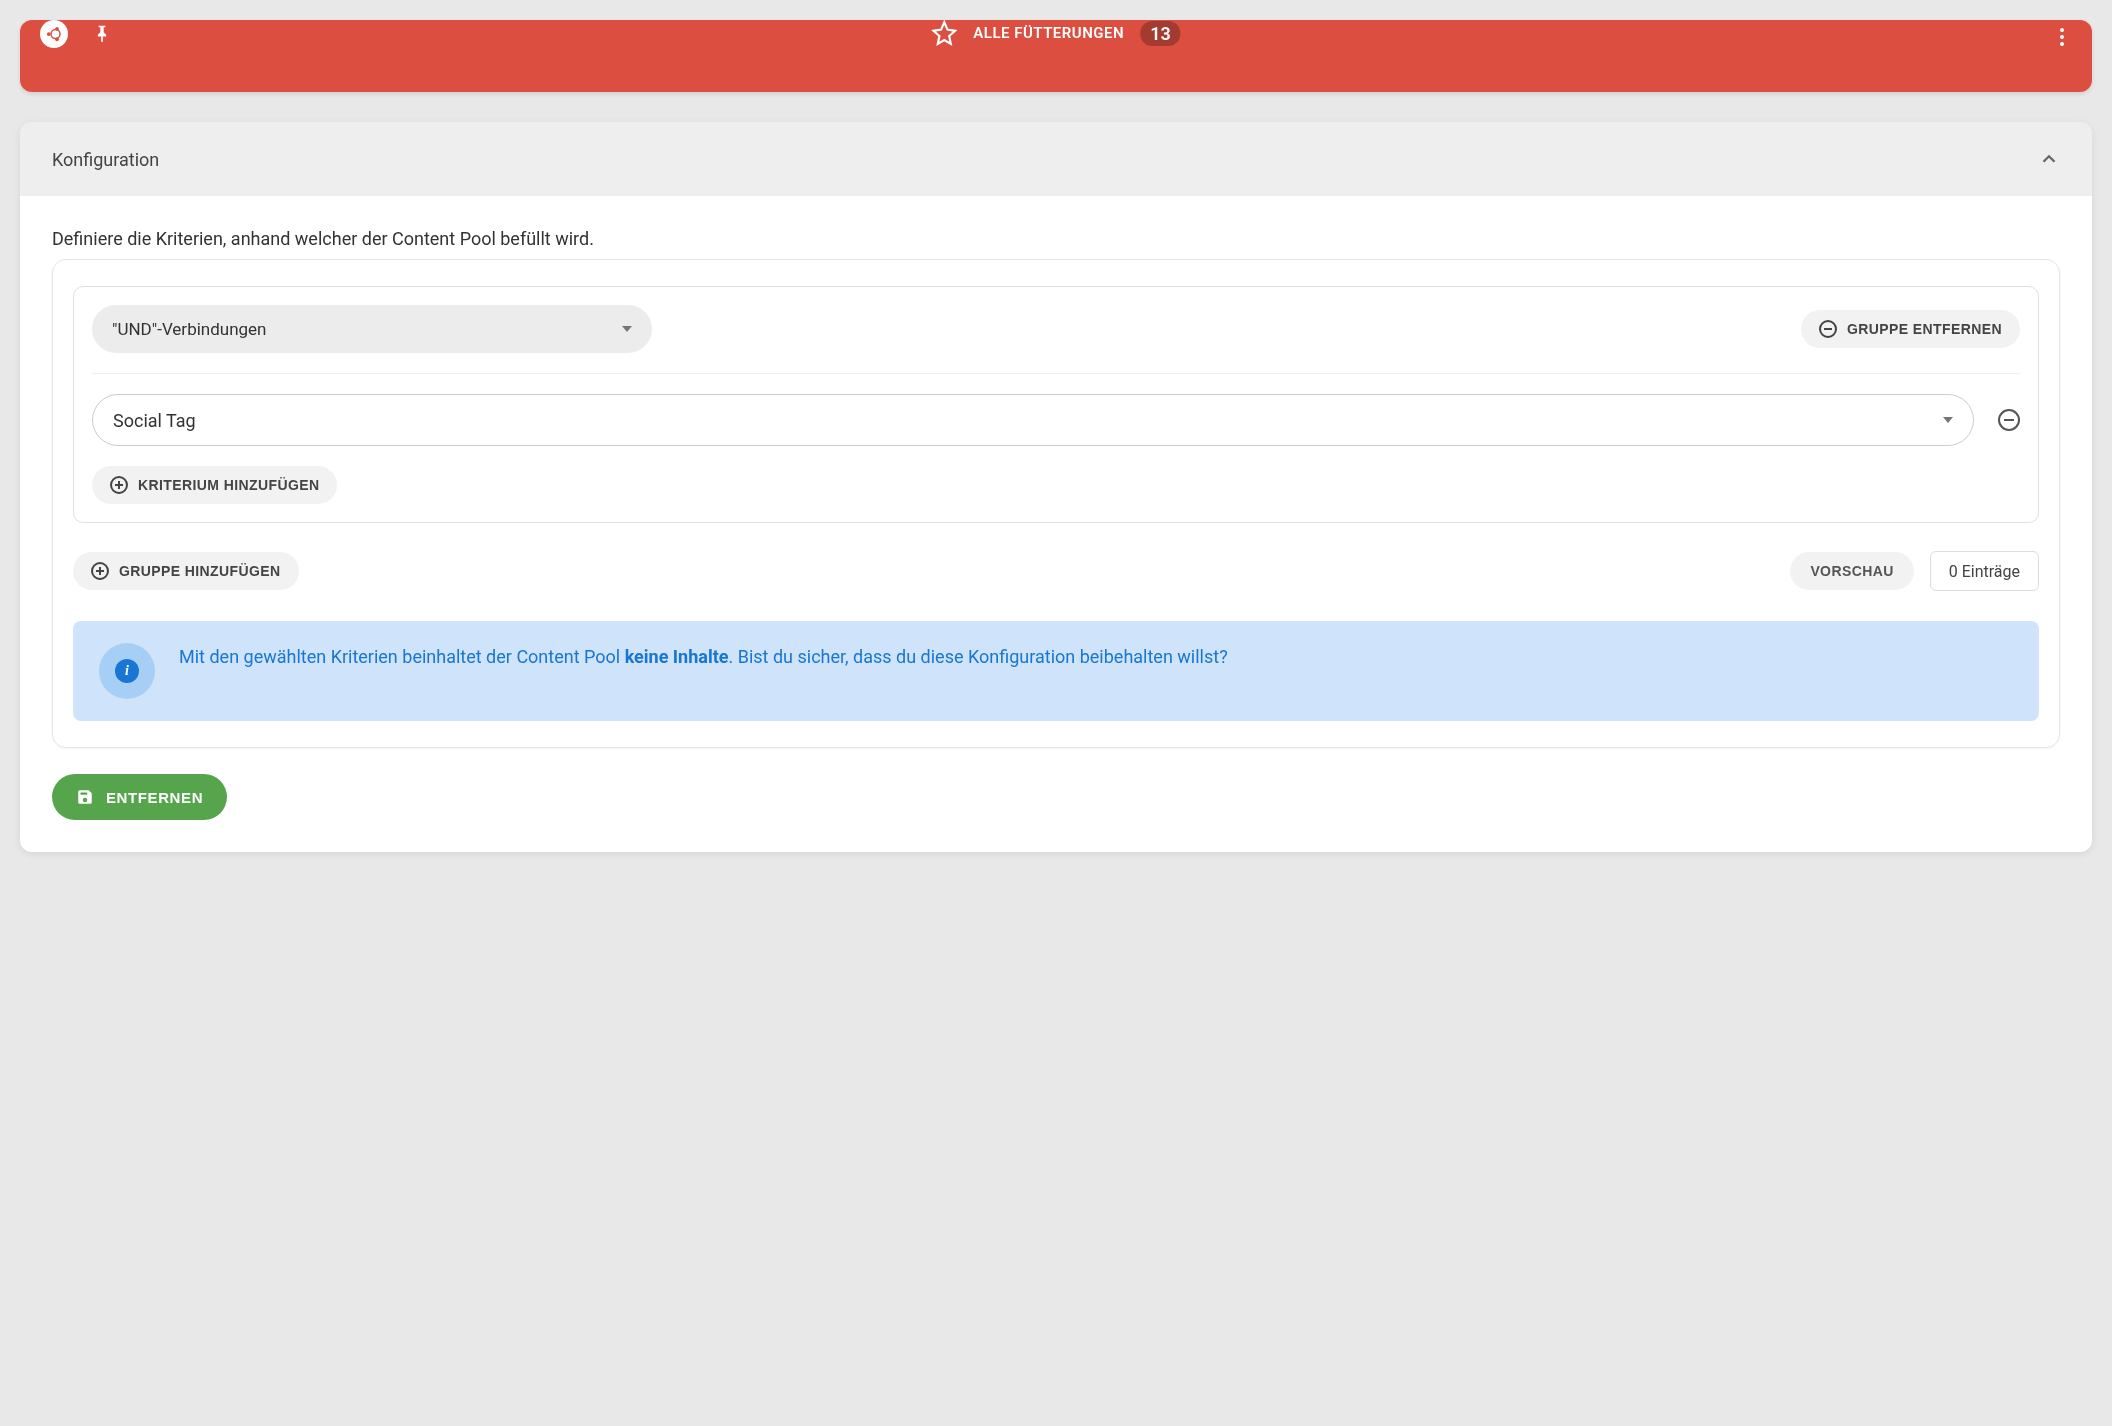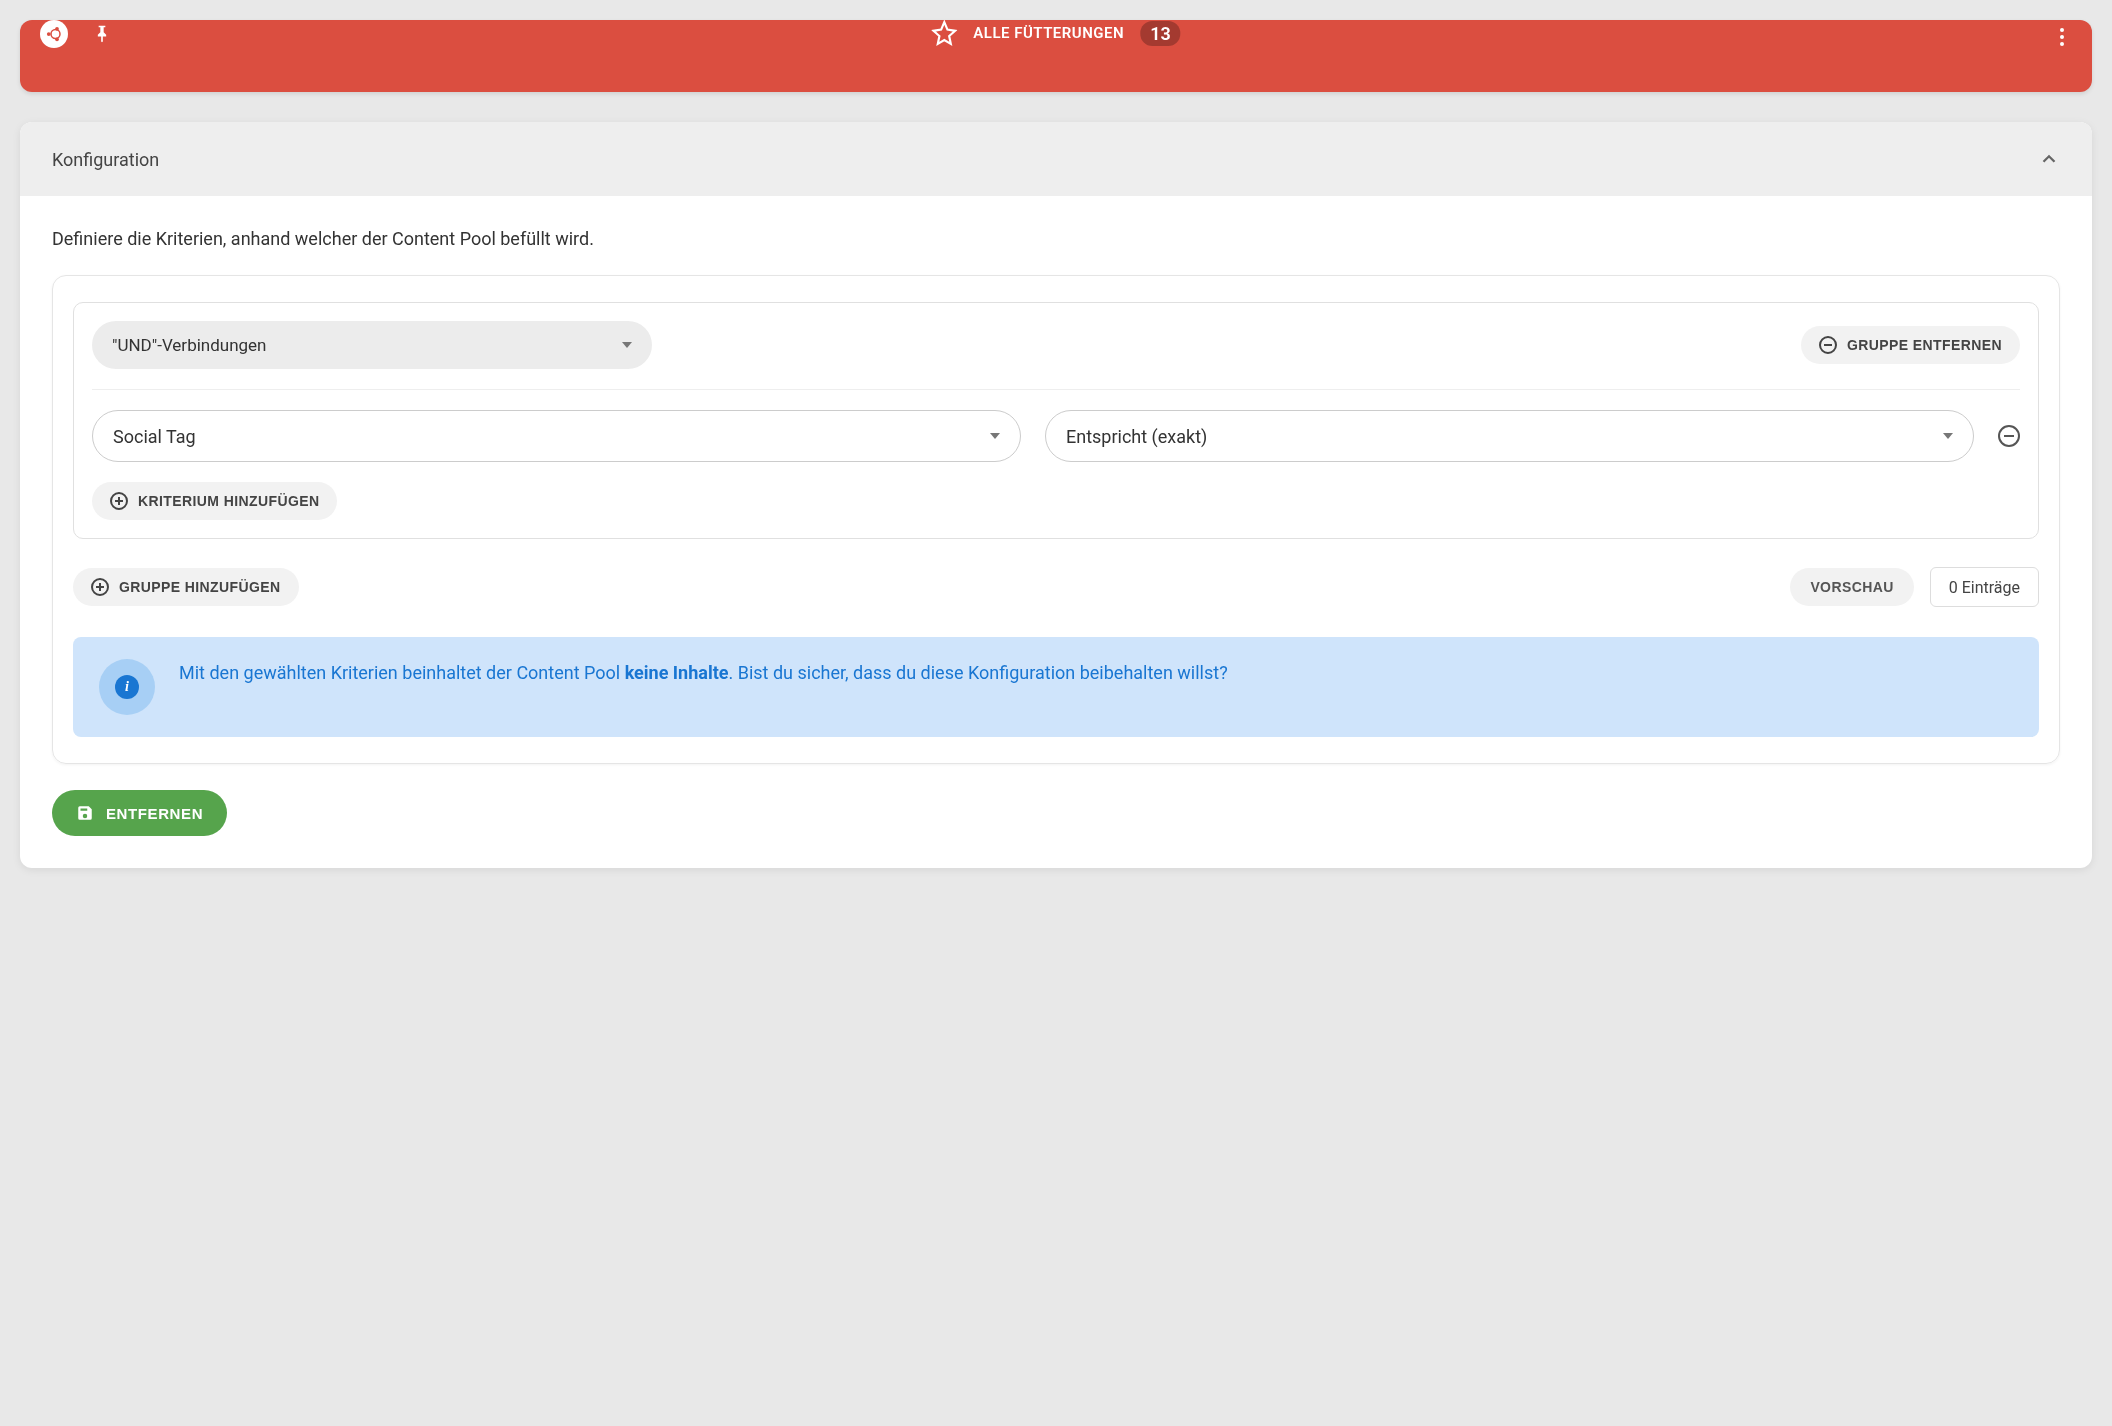--- a/index.html
+++ b/index.html
@@ -95,21 +95,21 @@
     justify-content: space-between;
     font-size: 18px;
     color: #444;
   }
   .card-body {
     padding: 32px;
   }
   .instruction {
     font-size: 18px;
     color: #333;
-    margin-bottom: 26px;
+    margin-bottom: 10px;
   }
   .panel {
     border: 1px solid #e5e5e5;
     border-radius: 14px;
     padding: 26px 20px;
     box-shadow: 0 1px 3px rgba(0,0,0,0.05);
   }
   .group-box {
     border: 1px solid #e0e0e0;
     border-radius: 10px;
@@ -360,24 +360,20 @@
           </button>
         </div>
 
         <div class="divider"></div>
 
         <div class="criteria-row">
           <div class="outlined-select">
             <span>Social Tag</span>
             <span class="tri"></span>
           </div>
-          <div class="outlined-select">
-            <span>Entspricht (exakt)</span>
-            <span class="tri"></span>
-          </div>
           <div class="remove-row">
             <span class="minus"></span>
           </div>
         </div>
 
         <div class="add-criteria">
           <button class="chip-btn">
             <span class="circ">
               <svg width="10" height="10" viewBox="0 0 10 10">
                   <path d="M5 1v8M1 5h8" stroke="#444" stroke-width="2"></path>

